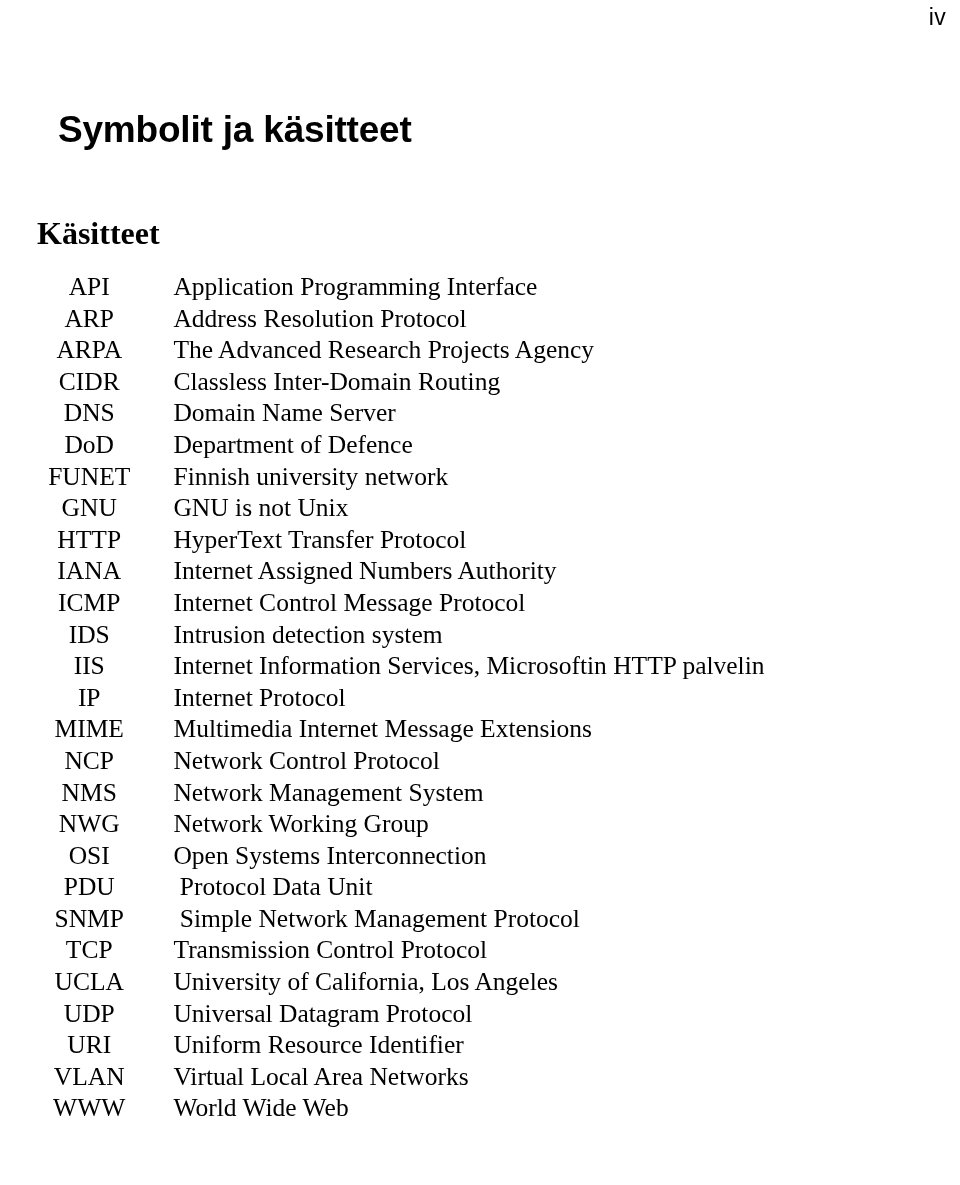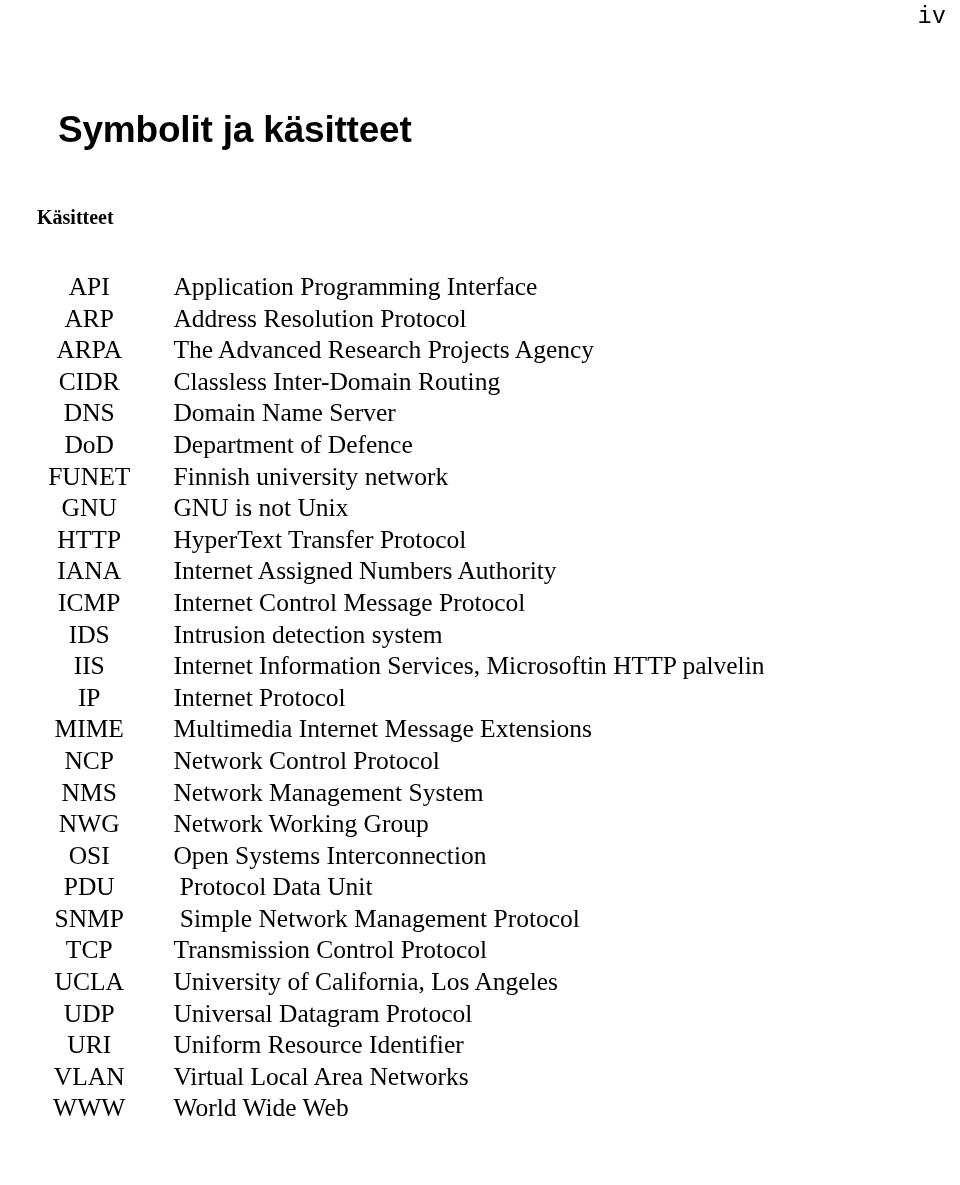--- a/index.html
+++ b/index.html
@@ -22,21 +22,21 @@
     inset: 0;
     width: 960px;
     height: 1185px;
   }
 
   
   .page-number {
     position: absolute;
     top: 6px;
     right: 14px;
-    font-family: Liberation Mono, monospace;
+    font-family: Liberation Sans, sans-serif;
     font-size: 23px;
     line-height: 1;
     color: #000;
     letter-spacing: 0.3px;
   }
 
   
   .doc-title {
     position: absolute;
     left: 58px;
@@ -50,21 +50,21 @@
     white-space: nowrap;
   }
 
   
   .section-title {
     position: absolute;
     left: 37px;
     top: 190px;
     font-family: "Liberation Serif", "DejaVu Serif", serif;
     font-weight: bold;
-    font-size: 20px;
+    font-size: 32px;
     line-height: 1.05;
     color: #000;
     white-space: nowrap;
     text-align: center;
   }
 
   
   .glossary {
     position: absolute;
     left: 0px;

